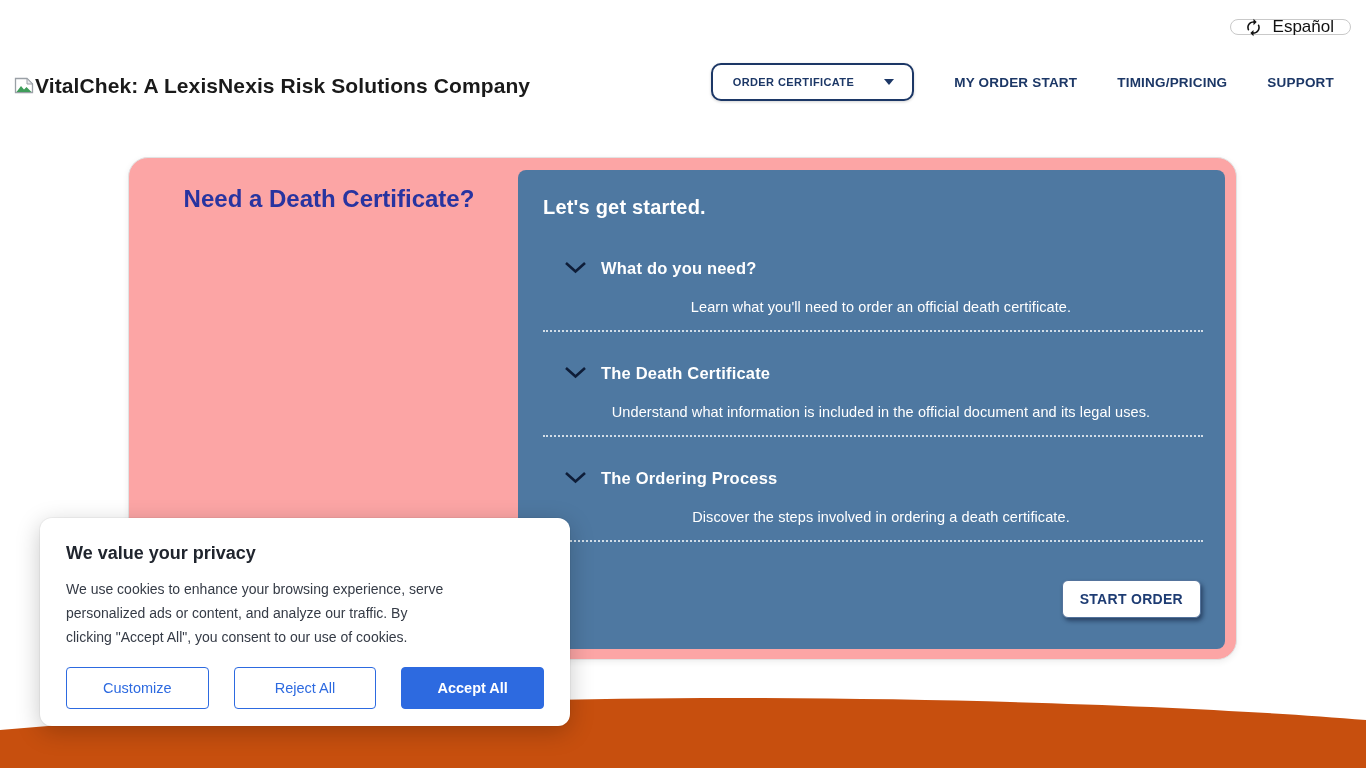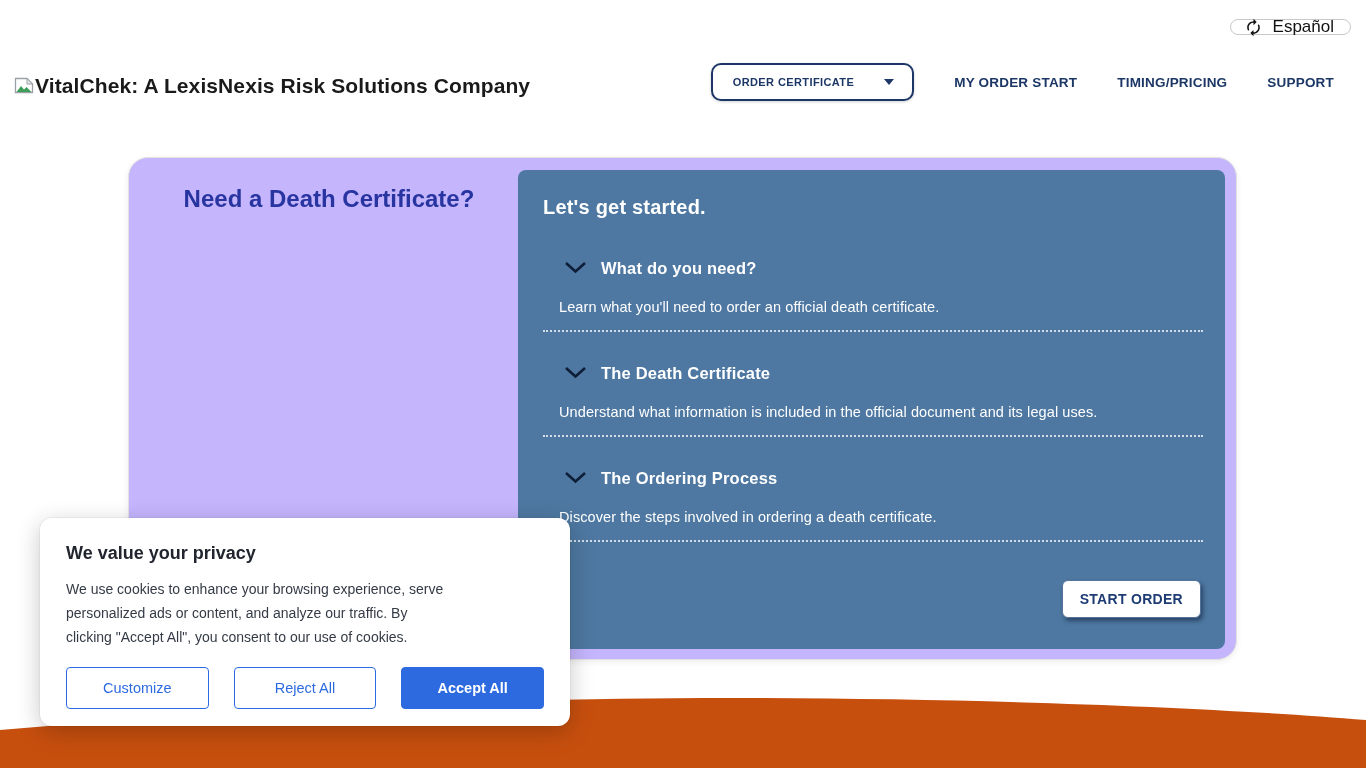--- a/index.html
+++ b/index.html
@@ -43,35 +43,35 @@
     border-right:5px solid transparent; border-top:6px solid #1c3766;
   }
   .nav-link {
     font-size:13.5px; font-weight:600; color:#1c3766;
     text-decoration:none; letter-spacing:0.2px; cursor:pointer;
   }
 
   
   .card {
     position:absolute; left:128px; top:157px; width:1109px; height:503px;
-    background:#c4b5fd; border:1px solid #e2e2e2; border-radius:20px;
+    background:#fca5a5; border:1px solid #e2e2e2; border-radius:20px;
     box-shadow:0 2px 6px rgba(0,0,0,0.07);
   }
   .card-title {
     position:absolute; left:0; top:27px; width:400px; text-align:center;
     font-size:24px; font-weight:600; color:#2834a0;
   }
   .panel {
     position:absolute; right:11px; top:12px; width:707px; height:479px;
     background:#4e78a1; border-radius:8px; color:#fff;
     padding:24px 22px 0 25px;
   }
   .panel-heading { font-size:20px; font-weight:700; margin-top:2px; letter-spacing:0.2px; }
   .sections { margin-top:8px; }
-  .section { border-bottom:2px dotted rgba(255,255,255,0.75); padding-bottom:15px; }
+  .section { border-bottom:2px dotted rgba(255,255,255,0.75); padding-bottom:15px;text-align:center; }
   .section + .section { margin-top:0; }
   .section-head {
     display:flex; align-items:center; gap:14px;
     padding-left:21px; margin-top:32px; cursor:pointer;
   }
   .section:first-child .section-head { margin-top:40px; }
   .section-title { font-size:16.5px; font-weight:700; letter-spacing:0.2px; }
   .section-desc { margin-top:21px; padding-left:16px; font-size:14.5px; letter-spacing:0.1px; }
   .chev { display:block; }
 

